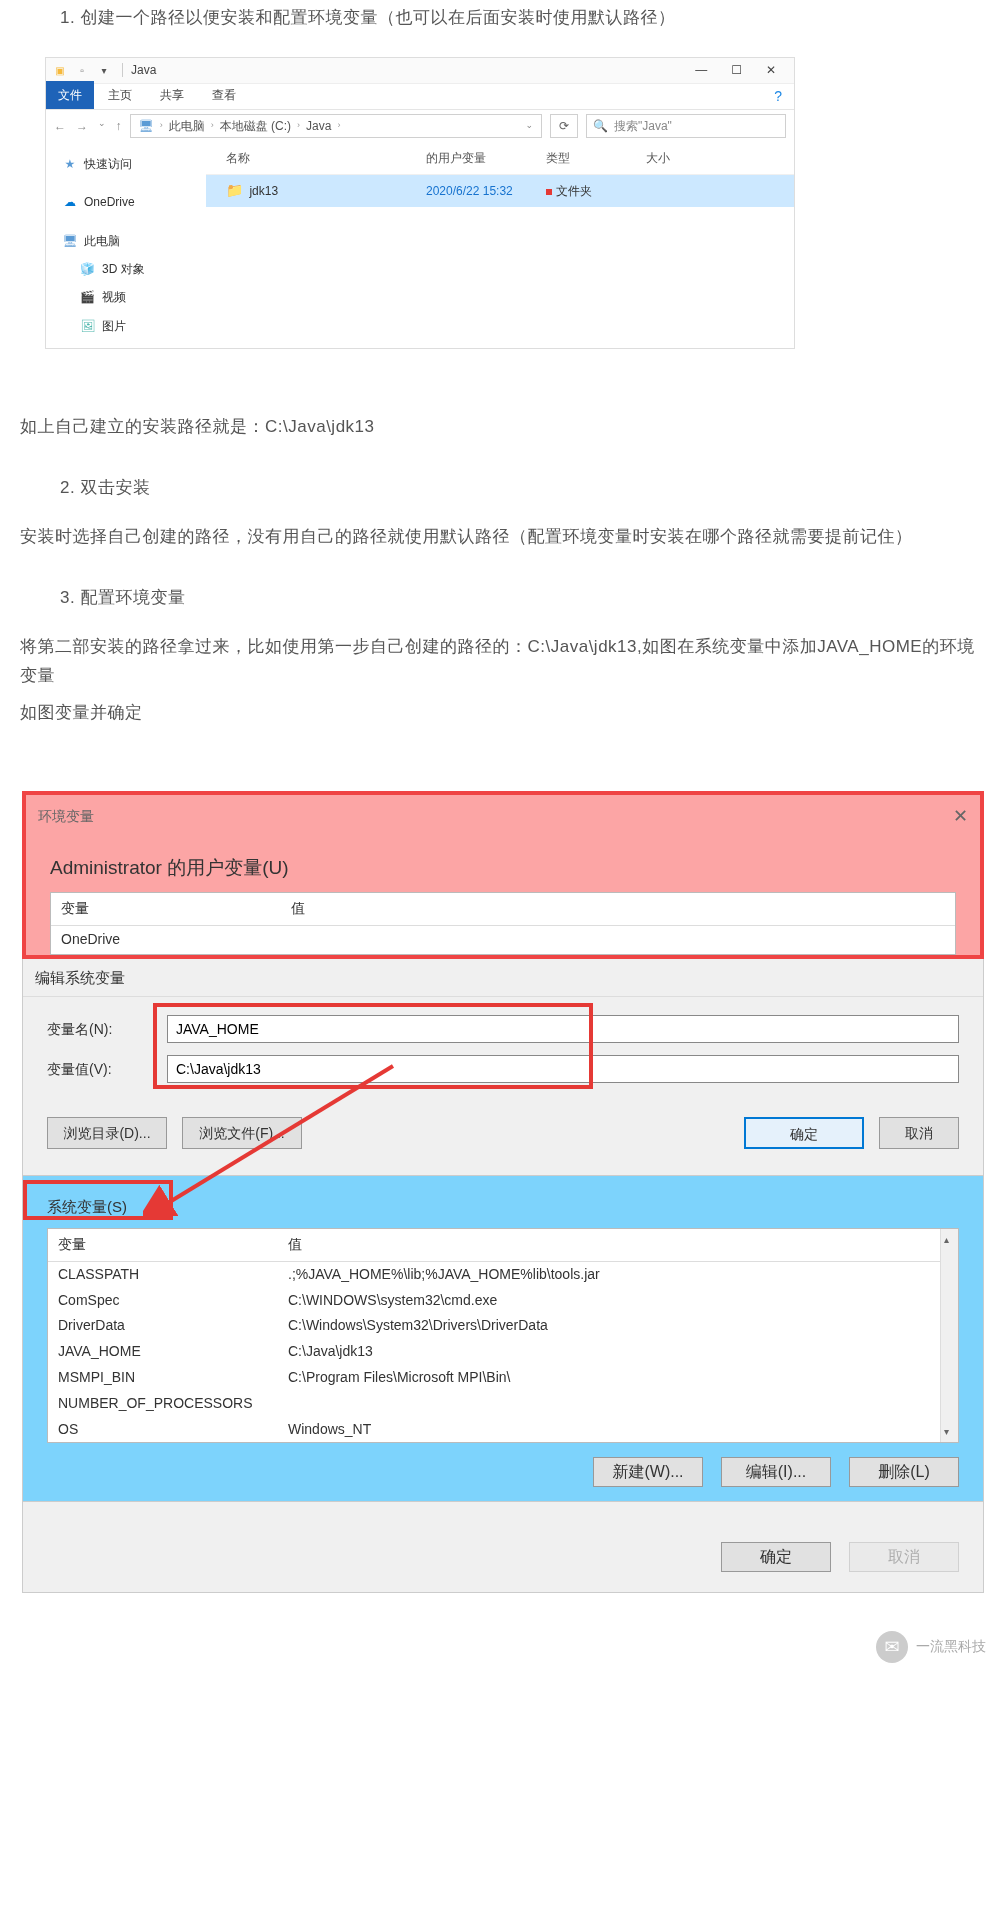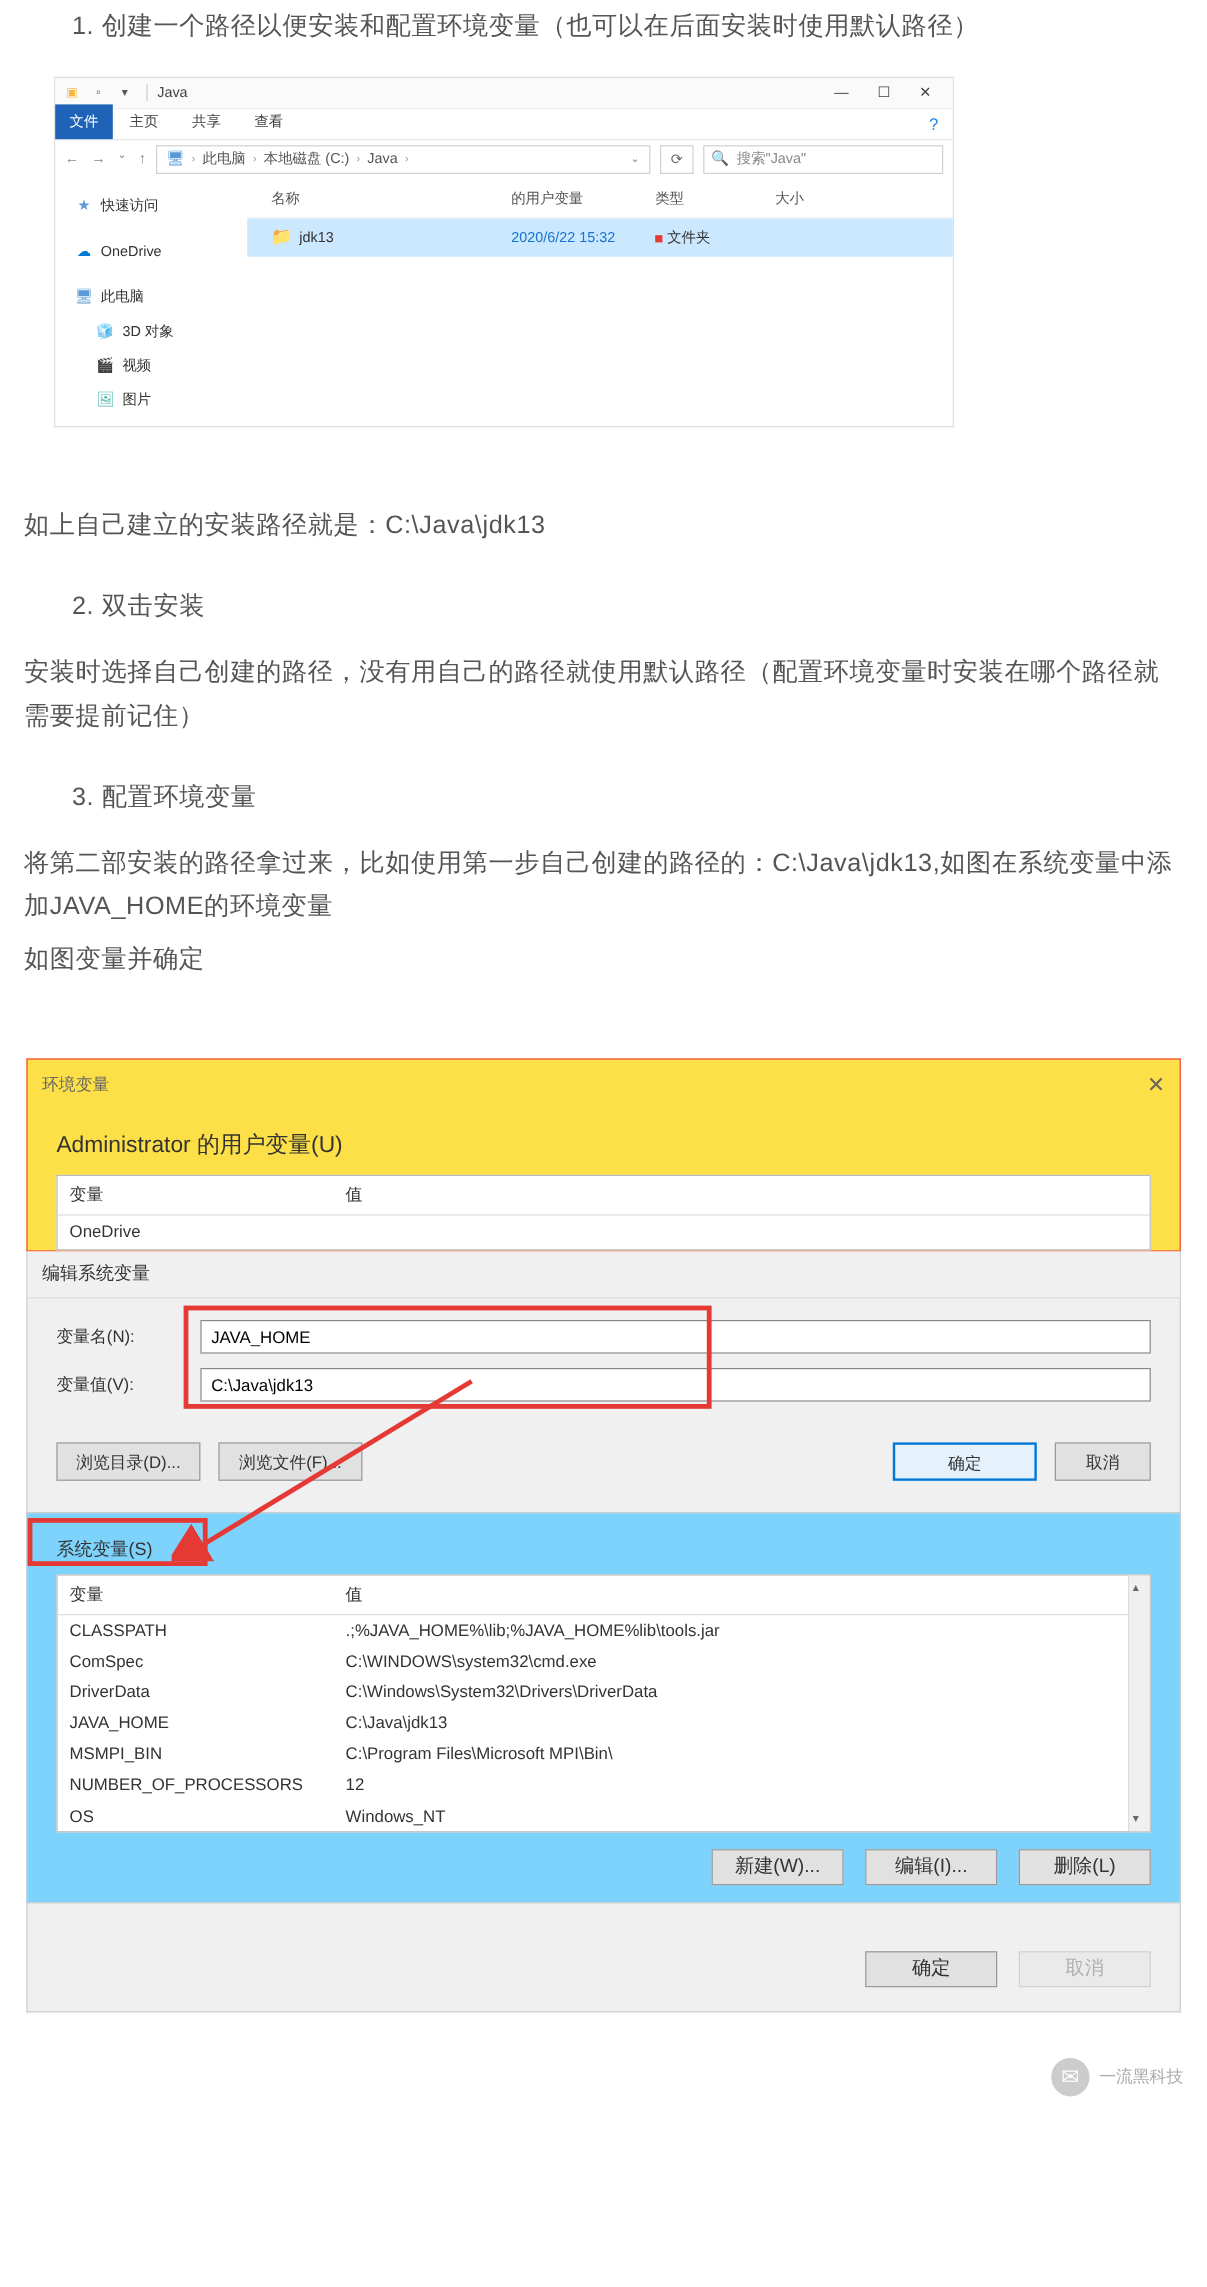--- a/index.html
+++ b/index.html
@@ -1,18 +1,18 @@
 <!DOCTYPE html>
 <html><head>
 <meta charset="utf-8">
 <style>
 * { margin: 0; padding: 0; box-sizing: border-box; }
 body { font-family: "Microsoft YaHei", sans-serif; background: #fff; color: #333; font-size: 16px; line-height: 1.7; }
 .page { width: 1006px; margin: 0 auto; padding: 0 0 80px 0; position: relative; }
-.text-block { padding: 4px 20px; color: #555; font-size: 21px; letter-spacing: 0.5px; }
+.text-block { padding: 4px 20px; color: #555; font-size: 17px; letter-spacing: 0.5px; }
 .indent { padding-left: 60px; }
 
 
 .explorer { margin: 20px 45px 60px 45px; border: 1px solid #ddd; width: 750px; }
 .titlebar { display: flex; align-items: center; height: 26px; padding: 0 6px; background: #fafafa; border-bottom: 1px solid #eee; }
 .titlebar .qat-icon { width: 16px; height: 16px; margin-right: 6px; display: inline-flex; align-items: center; justify-content: center; font-size: 10px; color: #555; }
 .titlebar .qat-sep { width: 0; height: 14px; border-left: 1px solid #ccc; margin: 0 4px; }
 .titlebar .title { font-size: 12px; color: #444; margin-left: 4px; }
 .titlebar .wincontrols { margin-left: auto; display: flex; gap: 24px; padding-right: 12px; }
 .titlebar .wincontrols span { font-size: 12px; color: #444; }
@@ -40,21 +40,21 @@
 .columns .col2 { width: 120px; }
 .columns .col3 { width: 100px; }
 .columns .col4 { width: 80px; }
 .row { display: flex; padding: 4px 0; background: #cce8ff; align-items: center; }
 .row .col1 { width: 220px; padding-left: 20px; display: flex; gap: 6px; align-items: center; }
 .row .folder-icon { color: #f6c75b; font-size: 14px; }
 .row .col2 { width: 120px; color: #1773cf; }
 .row .col3 { width: 100px; color: #333; }
 
 
-.env-dialog { margin: 60px 22px 0 22px; border: 1px solid #ef4444; background: #fde047; position: relative; }
+.env-dialog { margin: 60px 22px 0 22px; border: 4px solid #ef4444; background: #fca5a5; position: relative; }
 .dialog-title { display: flex; align-items: center; padding: 6px 12px; color: #666; font-size: 14px; }
 .dialog-title .close { margin-left: auto; font-size: 18px; color: #666; font-weight: 300; }
 .group-label { padding: 14px 24px 8px 24px; font-size: 19px; color: #333; }
 .var-table { margin: 0 24px; border: 1px solid #bbb; background: #fff; }
 .var-table .vt-head { display: flex; font-size: 14px; border-bottom: 1px solid #ddd; }
 .var-table .vt-head div { padding: 4px 10px; }
 .var-table .vt-row { display: flex; font-size: 14px; }
 .var-table .vt-row div { padding: 2px 10px; }
 .vcol1 { width: 230px; }
 .vcol2 { flex: 1; }
@@ -272,21 +272,20 @@
           <div class="st-row">
             <div class="vcol1">JAVA_HOME</div>
             <div class="vcol2">C:\Java\jdk13</div>
           </div>
           <div class="st-row">
             <div class="vcol1">MSMPI_BIN</div>
             <div class="vcol2">C:\Program Files\Microsoft MPI\Bin\</div>
           </div>
           <div class="st-row">
             <div class="vcol1">NUMBER_OF_PROCESSORS</div>
-            <div class="vcol2">12</div>
           </div>
           <div class="st-row">
             <div class="vcol1">OS</div>
             <div class="vcol2">Windows_NT</div>
           </div>
         </div>
       <div class="scroll-hint">
         <span class="up">▴</span>
         <span class="down">▾</span>
       </div>

